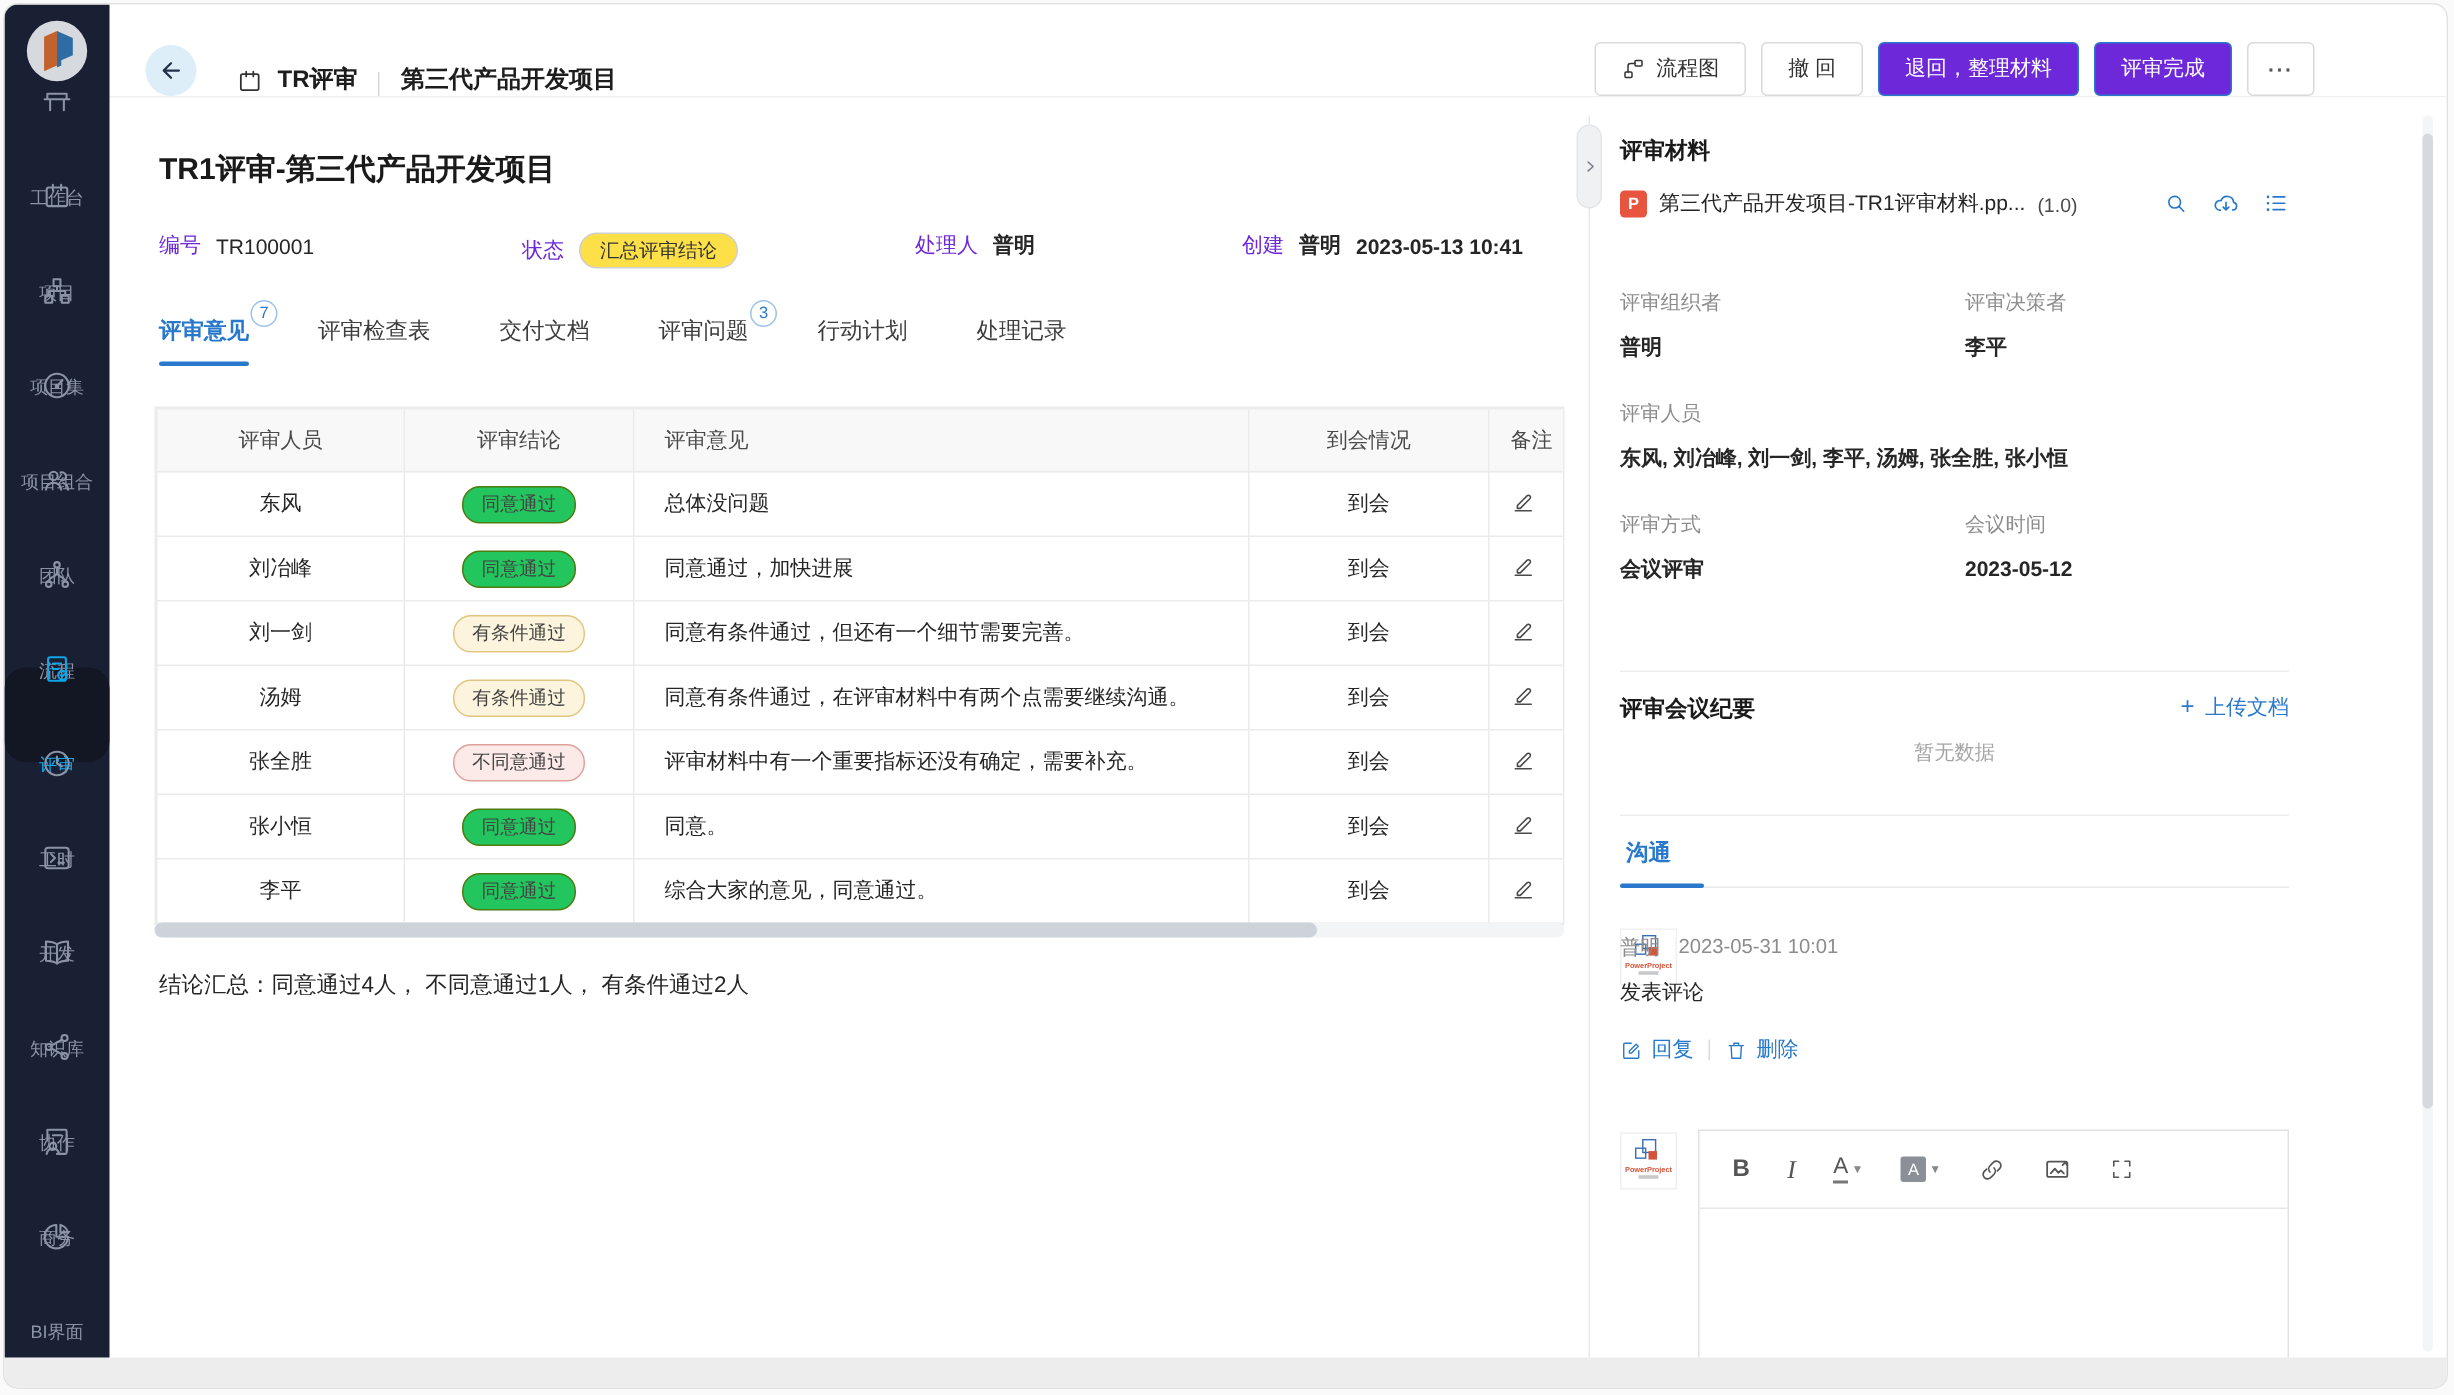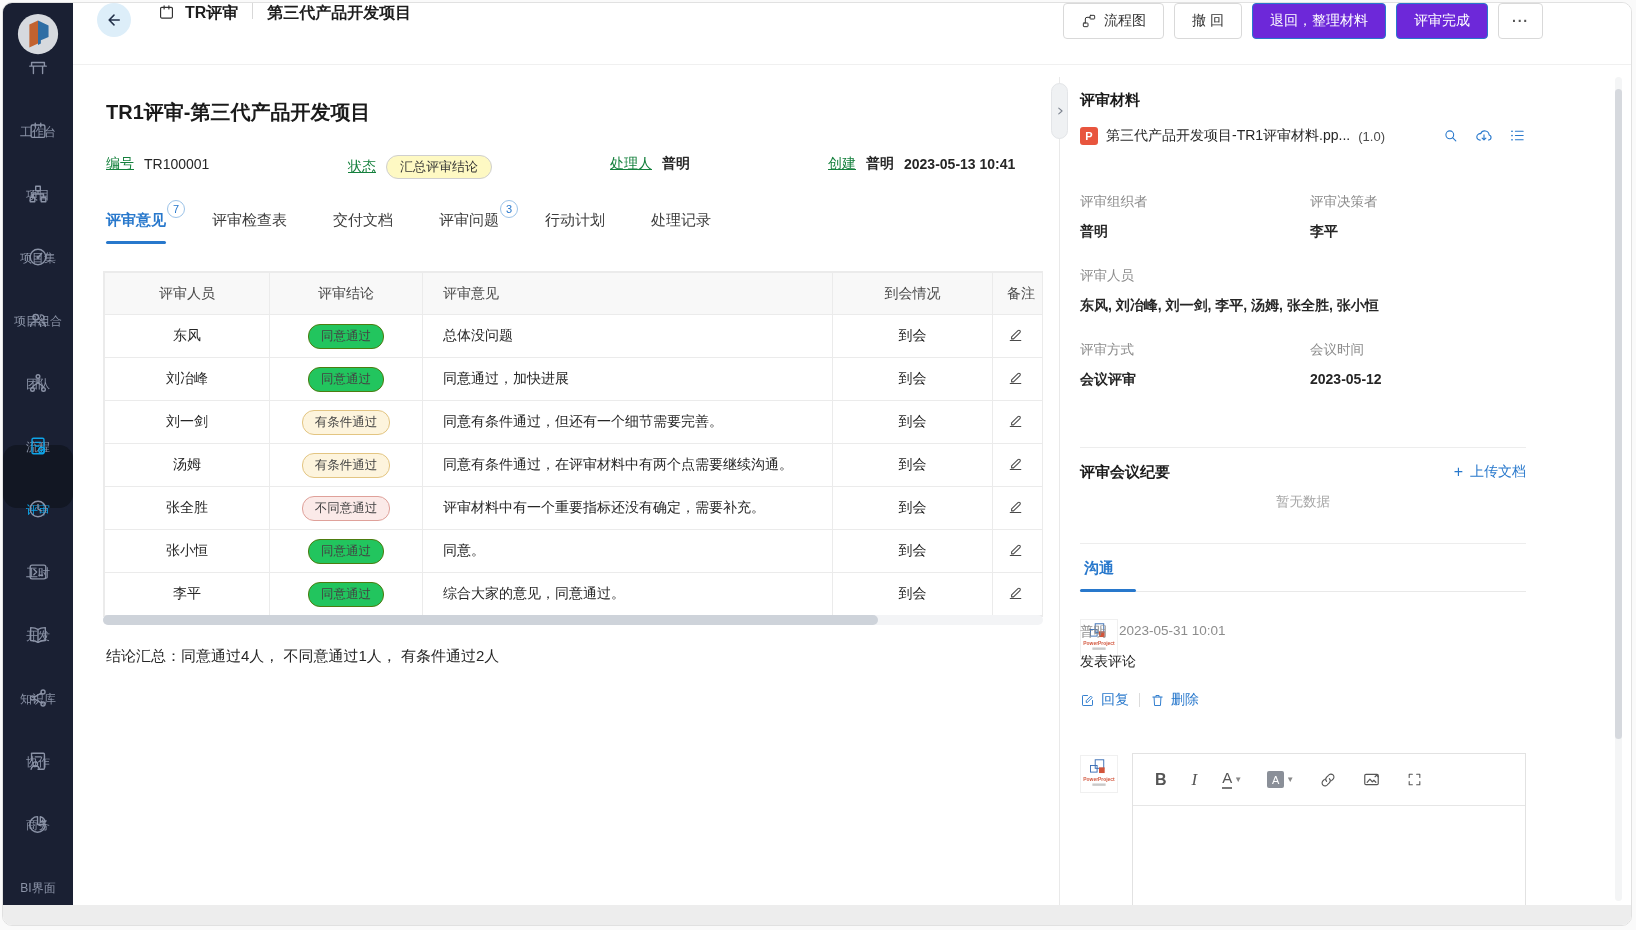--- a/index.html
+++ b/index.html
@@ -13,43 +13,43 @@
   .sidebar { position:absolute; left:0; top:0; bottom:20px; width:70px; background:#1a2033; z-index:5; }
   .logo { height:62px; display:flex; align-items:center; justify-content:center; }
   .nav { margin-top:2px; }
   .nav-item { height:63px; display:flex; flex-direction:column; align-items:center; justify-content:center;
               gap:5px; color:#8b93a7; cursor:pointer; }
   .nav-item .lbl { font-size:12px;margin-top:40px; }
   .nav-item.active { background:#121723; color:#0ea5e9;border-radius:14px; }
 
   
   .topbar { position:absolute; left:70px; right:0; top:0; height:62px; background:#fff;
-            border-bottom:1px solid #f0f0f0; display:flex; align-items:flex-start; padding:0 88px 0 24px; }
+            border-bottom:1px solid #f0f0f0; display:flex; align-items:flex-end; padding:0 88px 0 24px; }
   .back-btn { width:34px; height:34px; border-radius:50%; background:#ddeef9; border:none; color:#223049;
               display:flex; align-items:center; justify-content:center; cursor:pointer; }
   .flag-ic { margin-left:26px; color:#333; }
   .module { margin-left:9px; font-size:16px; font-weight:700; color:#1d1d1d; }
   .tb-sep { width:1px; height:16px; background:#d8d8d8; margin:0 14px; }
   .proj-title { font-size:16px; font-weight:700; color:#1d1d1d; }
   .tb-actions { margin-left:auto; display:flex; gap:10px; }
   .btn { height:36px; border-radius:4px; font-size:14px; padding:0 17px; display:flex; align-items:center;
          gap:7px; cursor:pointer; font-family:inherit; }
   .btn-outline { background:#fff; border:1px solid #d9d9d9; color:#333; }
   .btn-primary { background:#6d28d9; border:1px solid #2878cc; color:#fff; }
   .btn-more { padding:0 13px; letter-spacing:1px; font-weight:700; color:#555; }
 
   
   .content { position:absolute; left:103px; top:62px; width:944px; bottom:20px; }
   .m-title { position:absolute; top:34px; left:0; font-size:20px; font-weight:700; color:#1a1a1a; }
   .m-meta { position:absolute; top:90px; left:0; right:0; height:24px; font-size:14px; }
   .meta-g { position:absolute; display:flex; align-items:center; gap:10px; }
-  .meta-lb { color:#15803d;text-decoration:underline; }
+  .meta-lb { color:#6d28d9; }
   .meta-v { color:#262626; }
   .meta-b { color:#262626; font-weight:700; }
-  .status-pill { border:1px solid #cfcfcf; border-radius:12px; padding:2px 13px; font-size:13px; color:#333; background:#fef9c3; }
+  .status-pill { border:1px solid #cfcfcf; border-radius:12px; padding:2px 13px; font-size:13px; color:#333; background:#fde047; }
 
   .m-tabs { position:absolute; top:146px; left:0; display:flex; gap:46px; font-size:15px; color:#3d3d3d; }
   .tab { position:relative; cursor:pointer; padding-bottom:2px; }
   .tab.active { color:#2878cc; font-weight:600; }
   .tab.active::after { content:""; position:absolute; left:0; right:0; bottom:-12px; height:3px; border-radius:2px; background:#2878cc; }
   .tab-badge { position:absolute; top:-11px; right:-19px; width:18px; height:18px; border-radius:50%;
                border:1px solid #9cc3e8; background:#fff; color:#2878cc; font-size:11px;
                display:flex; align-items:center; justify-content:center; font-weight:400; }
 
   .tbl-wrap { position:absolute; top:206px; left:-3px; width:940px; overflow:hidden;

